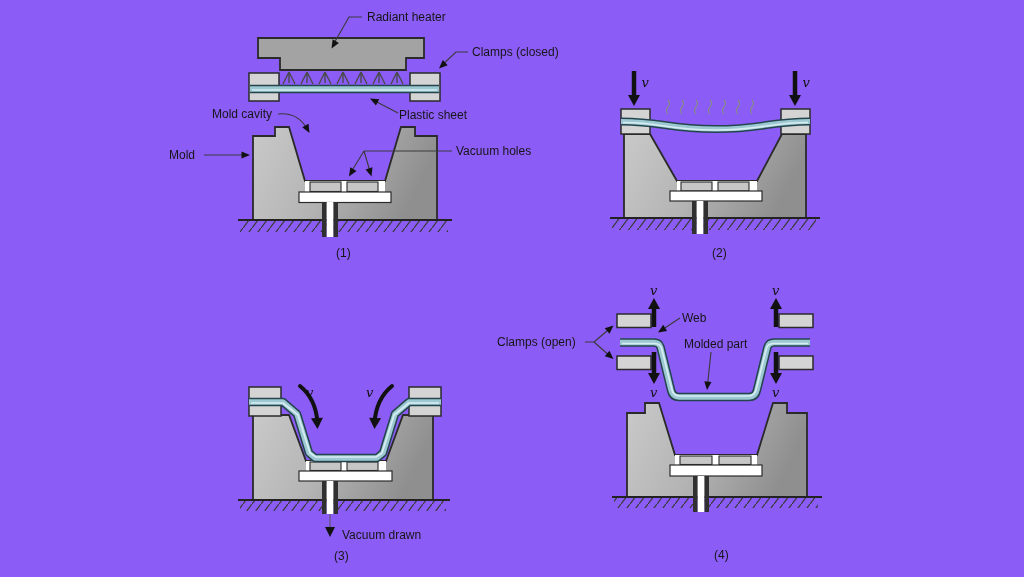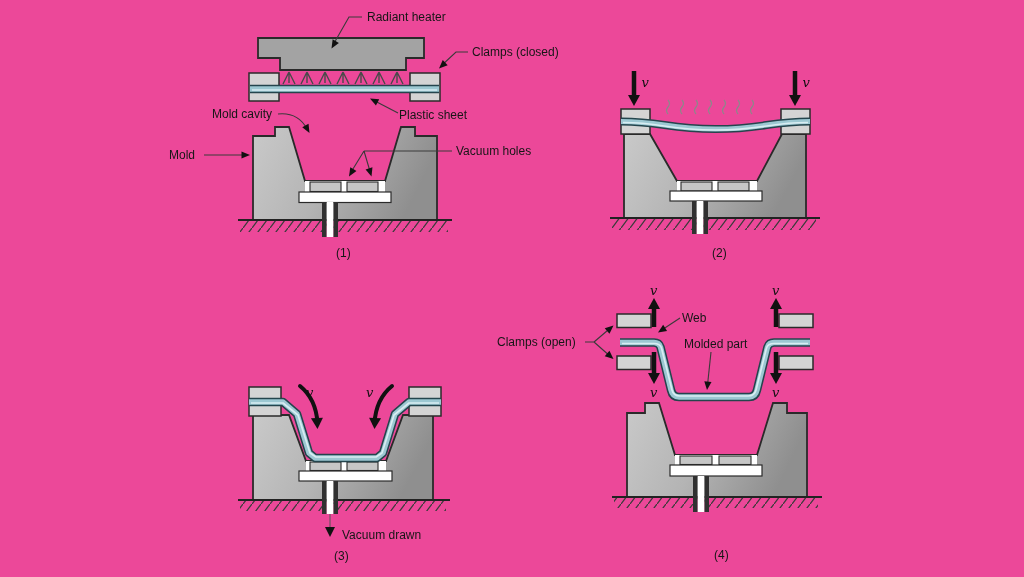--- a/index.html
+++ b/index.html
@@ -1,16 +1,16 @@
 <!DOCTYPE html>
 <html><head>
 <meta charset="utf-8">
 <style>
   html,body { margin:0; padding:0; background:#ffffff; }
-  .canvas { position:relative; width:1024px; height:577px; background:#ec4899; overflow:hidden; }
+  .canvas { position:relative; width:1024px; height:577px; background:#8b5cf6; overflow:hidden; }
   svg { display:block; }
 
   .lbl  { font:12px "Liberation Sans", sans-serif; fill:#161616; }
   .vlbl { font:italic 13px "DejaVu Serif", serif; fill:#101010; }
 
   .mold      { fill:url(#moldGrad); stroke:#2a2a2a; stroke-width:1.8; }
   .clamp     { fill:#d4d4d4; stroke:#2a2a2a; stroke-width:1.5; }
   .heater    { fill:#a3a3a3; stroke:#2a2a2a; stroke-width:1.8; }
   .white     { fill:#ffffff; }
   .whiteS    { fill:#ffffff; stroke:#2a2a2a; stroke-width:1.2; }

